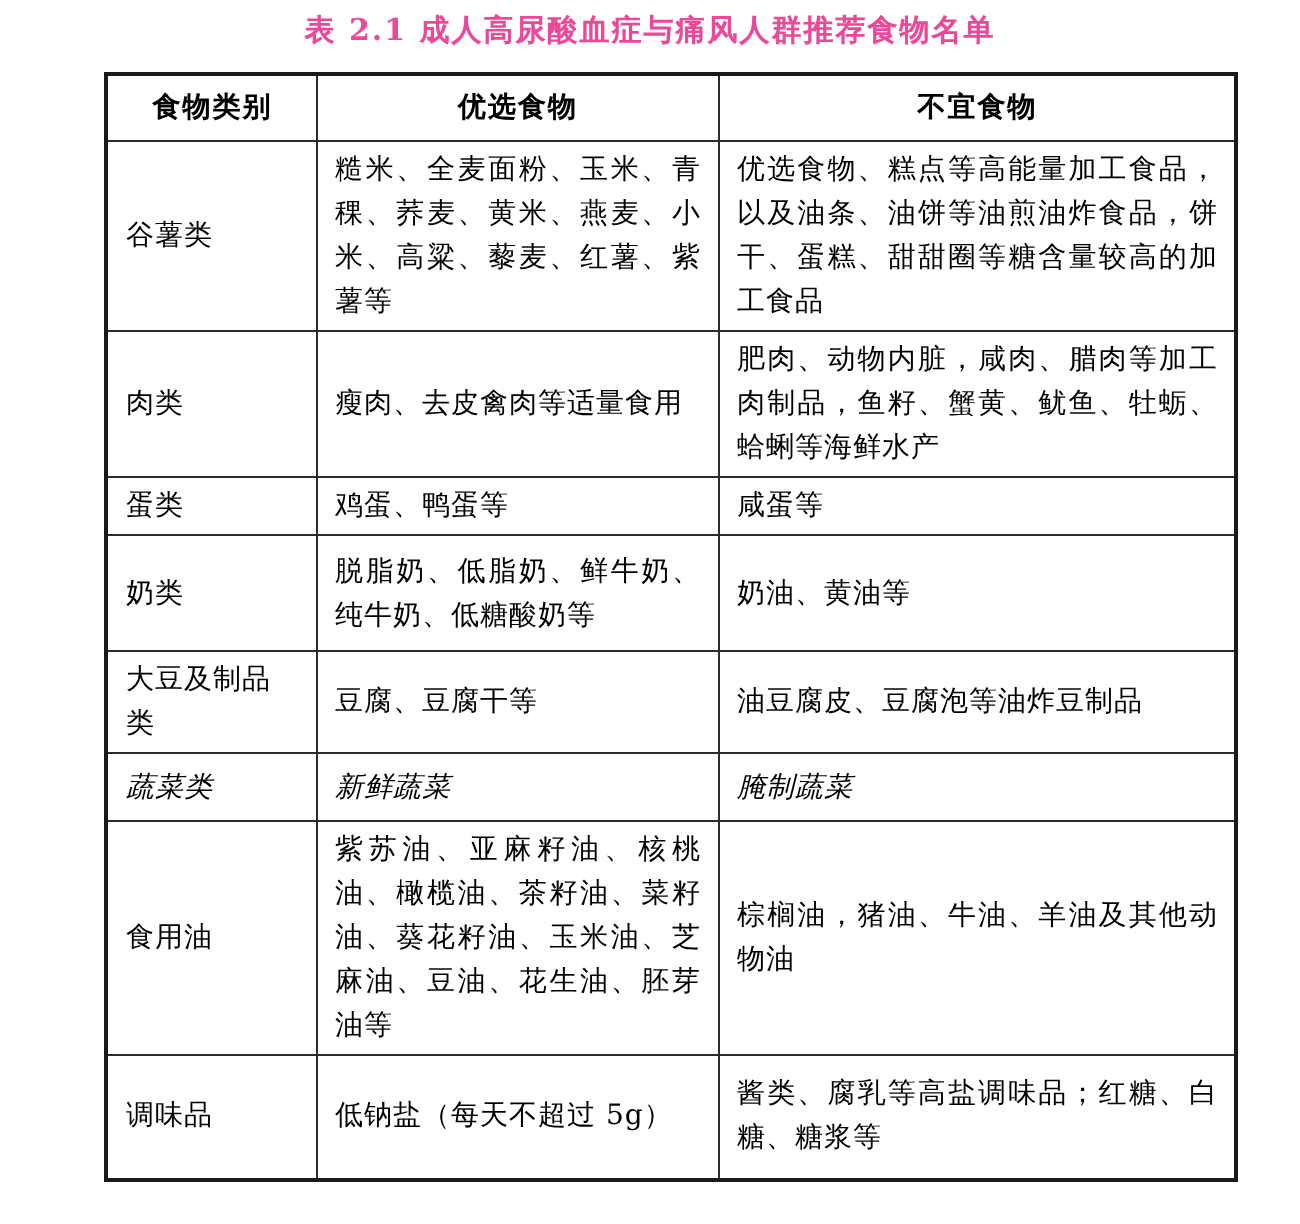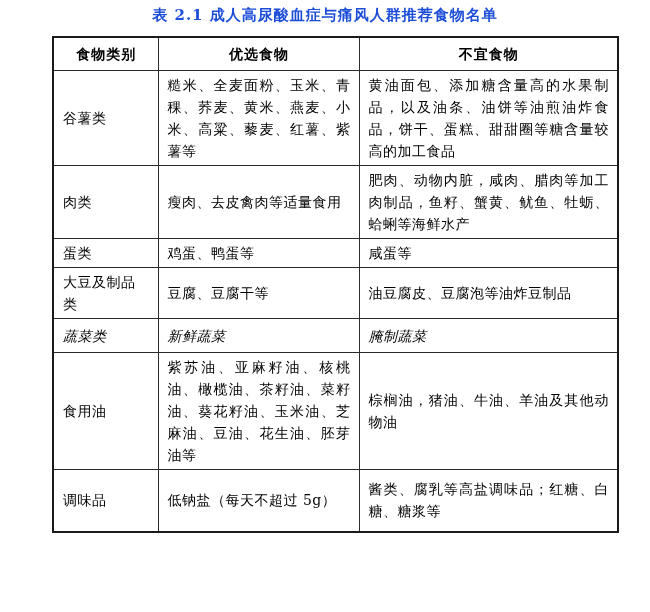--- a/index.html
+++ b/index.html
@@ -20,21 +20,21 @@
   }
   .doc-title {
     position: absolute;
     top: 6px;
     left: 0;
     width: 650px;
     text-align: center;
     font-size: 15px;
     font-weight: bold;
     letter-spacing: 1px;
-    color: #1d4ed8;
+    color: #ec4899;
   }
   table.food-table {
     position: absolute;
     top: 36px;
     left: 52px;
     width: 565px;
     border-collapse: collapse;
     table-layout: fixed;
     border: 2px solid #1a1a1a;
     background: #ffffff;
@@ -95,31 +95,36 @@
       <tr class="r-header">
         <th>食物类别</th>
         <th>优选食物</th>
         <th>不宜食物</th>
       </tr>
     </thead>
     <tbody>
       <tr class="r-grains">
         <td class="cat">谷薯类</td>
         <td>糙米、全麦面粉、玉米、青稞、荞麦、黄米、燕麦、小米、高粱、藜麦、红薯、紫薯等</td>
-        <td>黄油面包、添加糖含量高的水果制品，以及油条、油饼等油煎油炸食品，饼干、蛋糕、甜甜圈等糖含量较高的加工食品</td>
+        <td>优选食物、糕点等高能量加工食品，以及油条、油饼等油煎油炸食品，饼干、蛋糕、甜甜圈等糖含量较高的加工食品</td>
       </tr>
       <tr class="r-meat">
         <td class="cat">肉类</td>
         <td>瘦肉、去皮禽肉等适量食用</td>
         <td>肥肉、动物内脏，咸肉、腊肉等加工肉制品，鱼籽、蟹黄、鱿鱼、牡蛎、蛤蜊等海鲜水产</td>
       </tr>
       <tr class="r-egg">
         <td class="cat">蛋类</td>
         <td>鸡蛋、鸭蛋等</td>
         <td>咸蛋等</td>
+      </tr>
+      <tr class="r-milk">
+        <td class="cat">奶类</td>
+        <td>脱脂奶、低脂奶、鲜牛奶、纯牛奶、低糖酸奶等</td>
+        <td>奶油、黄油等</td>
       </tr>
       <tr class="r-soy">
         <td class="cat">大豆及制品类</td>
         <td>豆腐、豆腐干等</td>
         <td>油豆腐皮、豆腐泡等油炸豆制品</td>
       </tr>
       <tr class="r-veg">
         <td class="cat">蔬菜类</td>
         <td>新鲜蔬菜</td>
         <td>腌制蔬菜</td>

